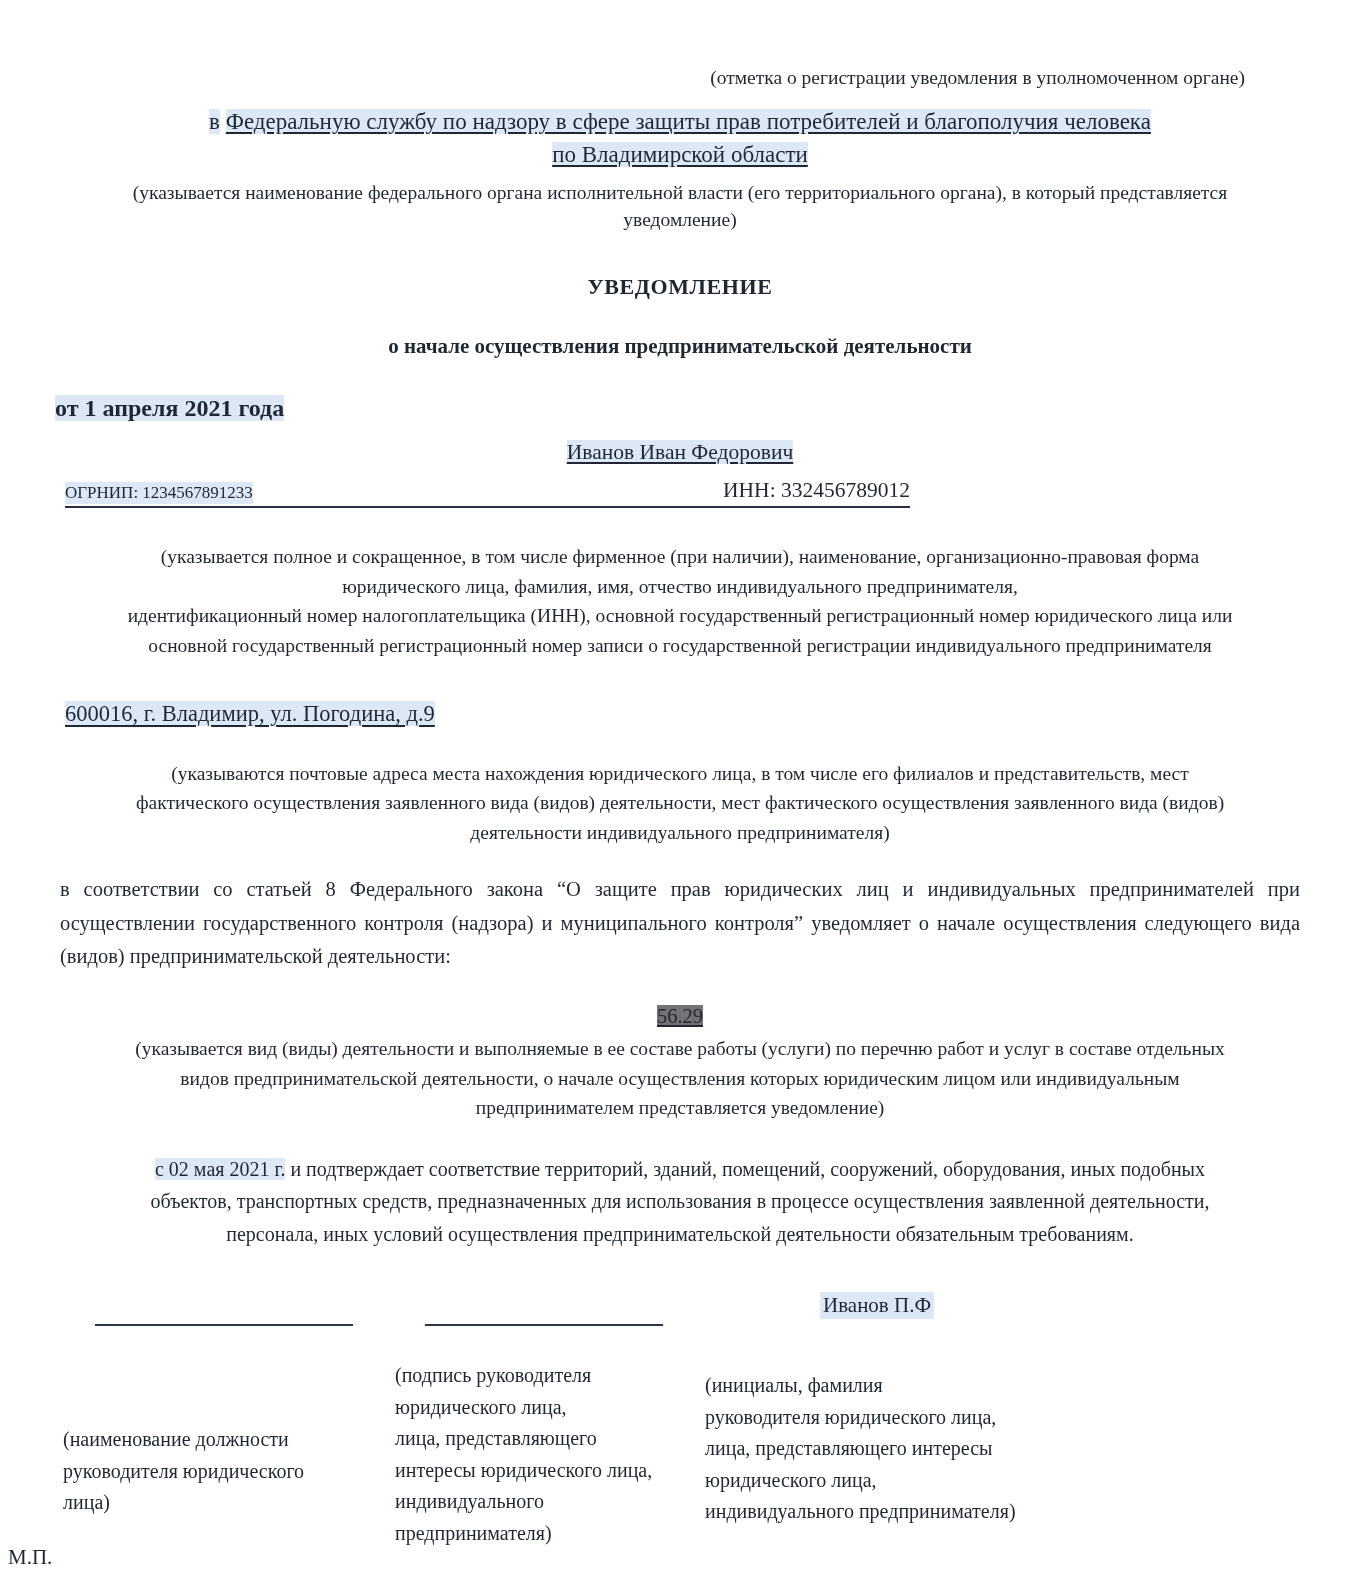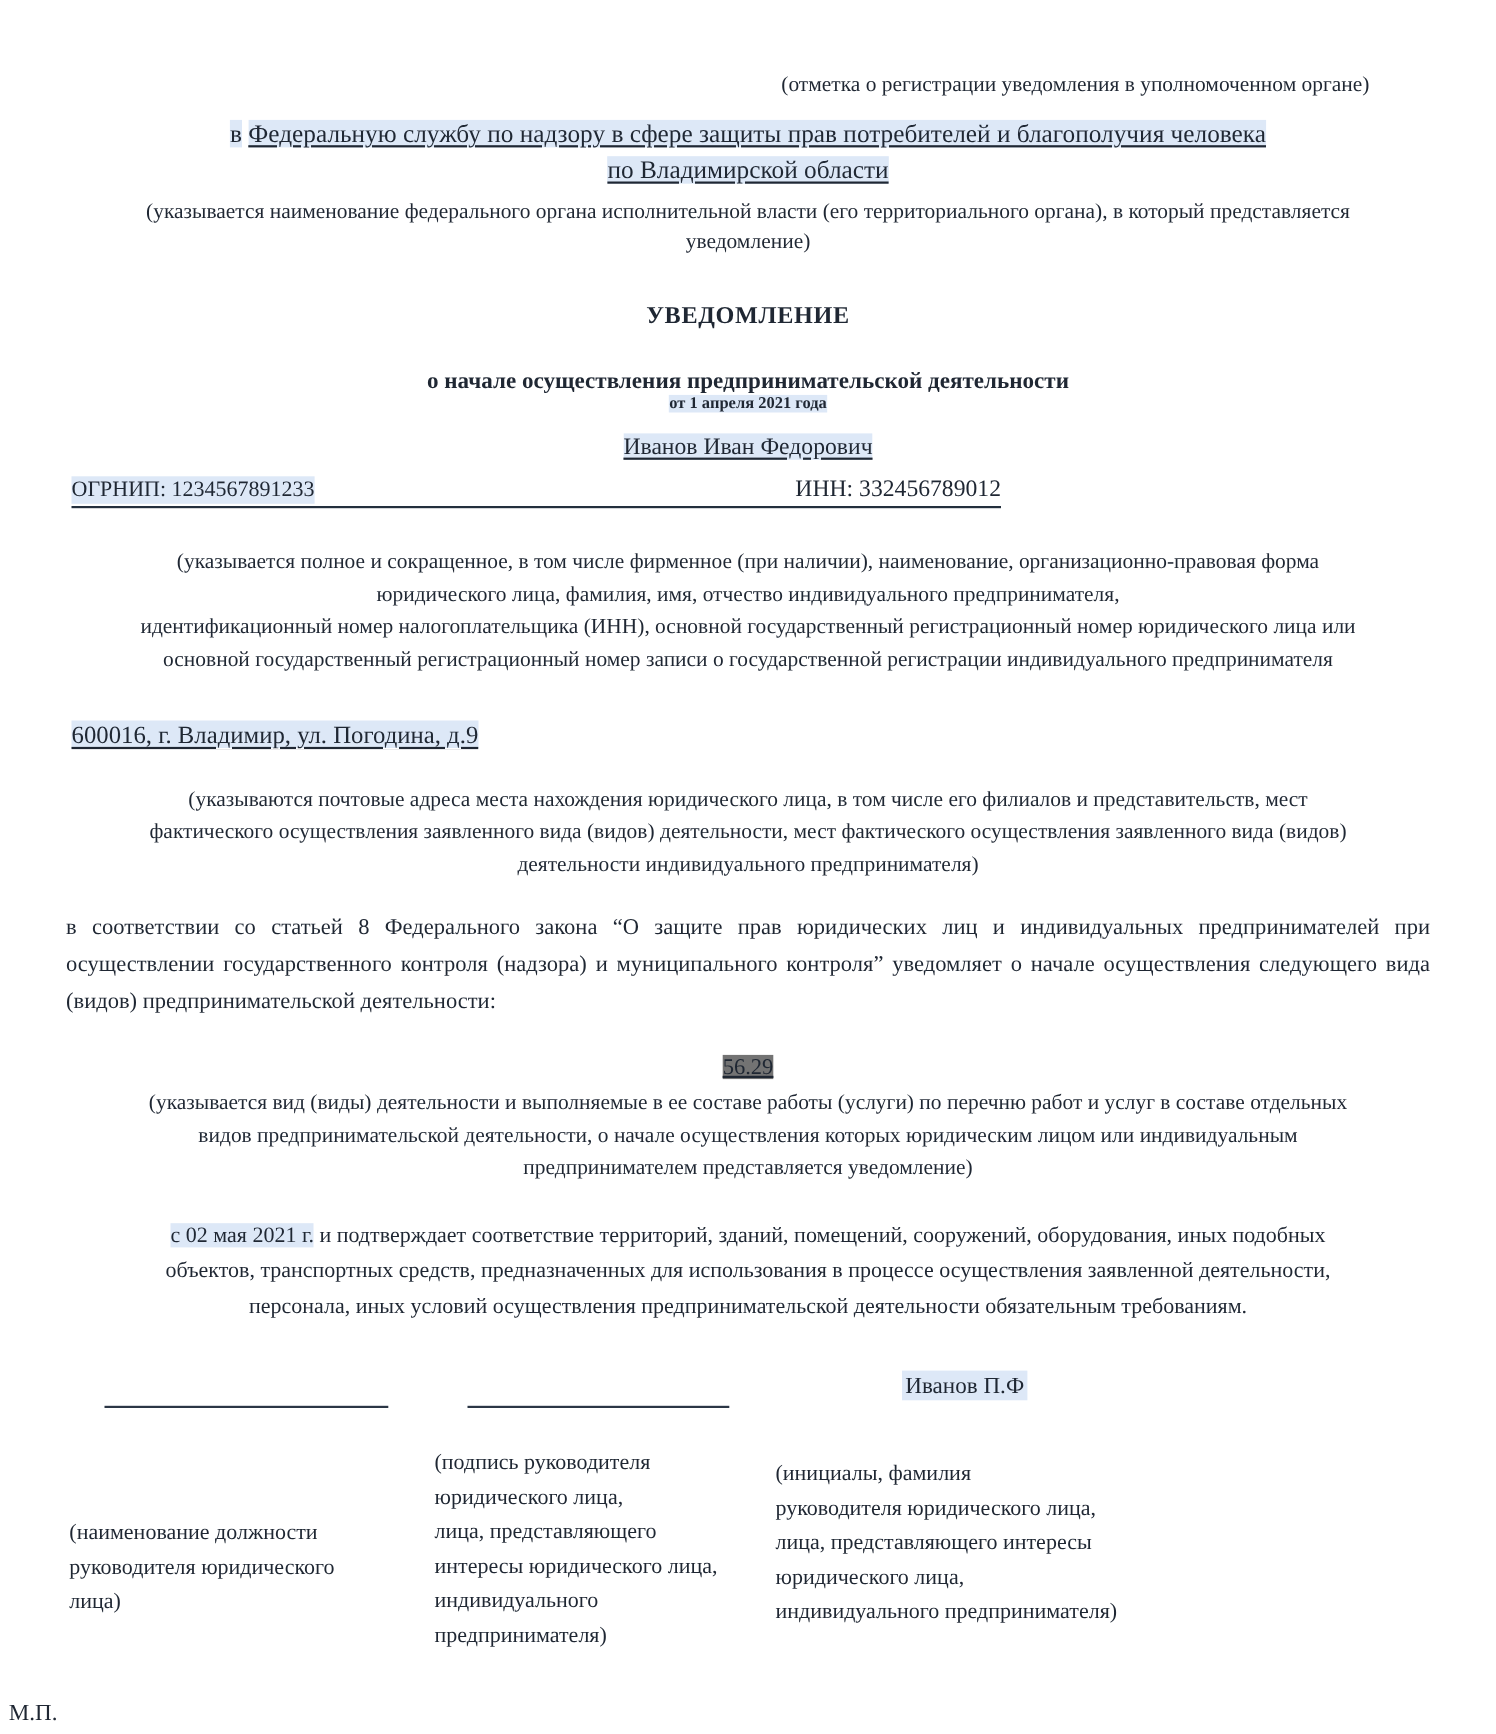--- a/index.html
+++ b/index.html
@@ -63,23 +63,24 @@
     letter-spacing: 0.6px;
     margin-top: 40px;
   }
   .title-sub {
     text-align: center;
     font-size: 21px;
     font-weight: bold;
     margin-top: 34px;
   }
   .title-date {
-    text-align: center;
-    font-size: 15px;
+    text-align: left;
+    font-size: 24px;
     font-weight: bold;
+    margin-top: 36px;
   }
 
   .person-name {
     text-align: center;
     font-size: 21.5px;
     margin-top: 18px;
   }
 
   .ids-row {
     margin-top: 7px;
@@ -87,21 +88,21 @@
     height: 36px;
     border-bottom: 2.4px solid #232f3d;
     width: 845px;
     margin-left: 10px;
     box-sizing: border-box;
   }
   .ids-row .ogrnip {
     position: absolute;
     left: 0;
     bottom: 2px;
-    font-size: 20px;
+    font-size: 17px;
     white-space: nowrap;
     padding: 1px 0;
     text-align: right;
   }
   .ids-row .inn {
     position: absolute;
     right: 0;
     bottom: 2px;
     font-size: 21.5px;
     white-space: nowrap;

